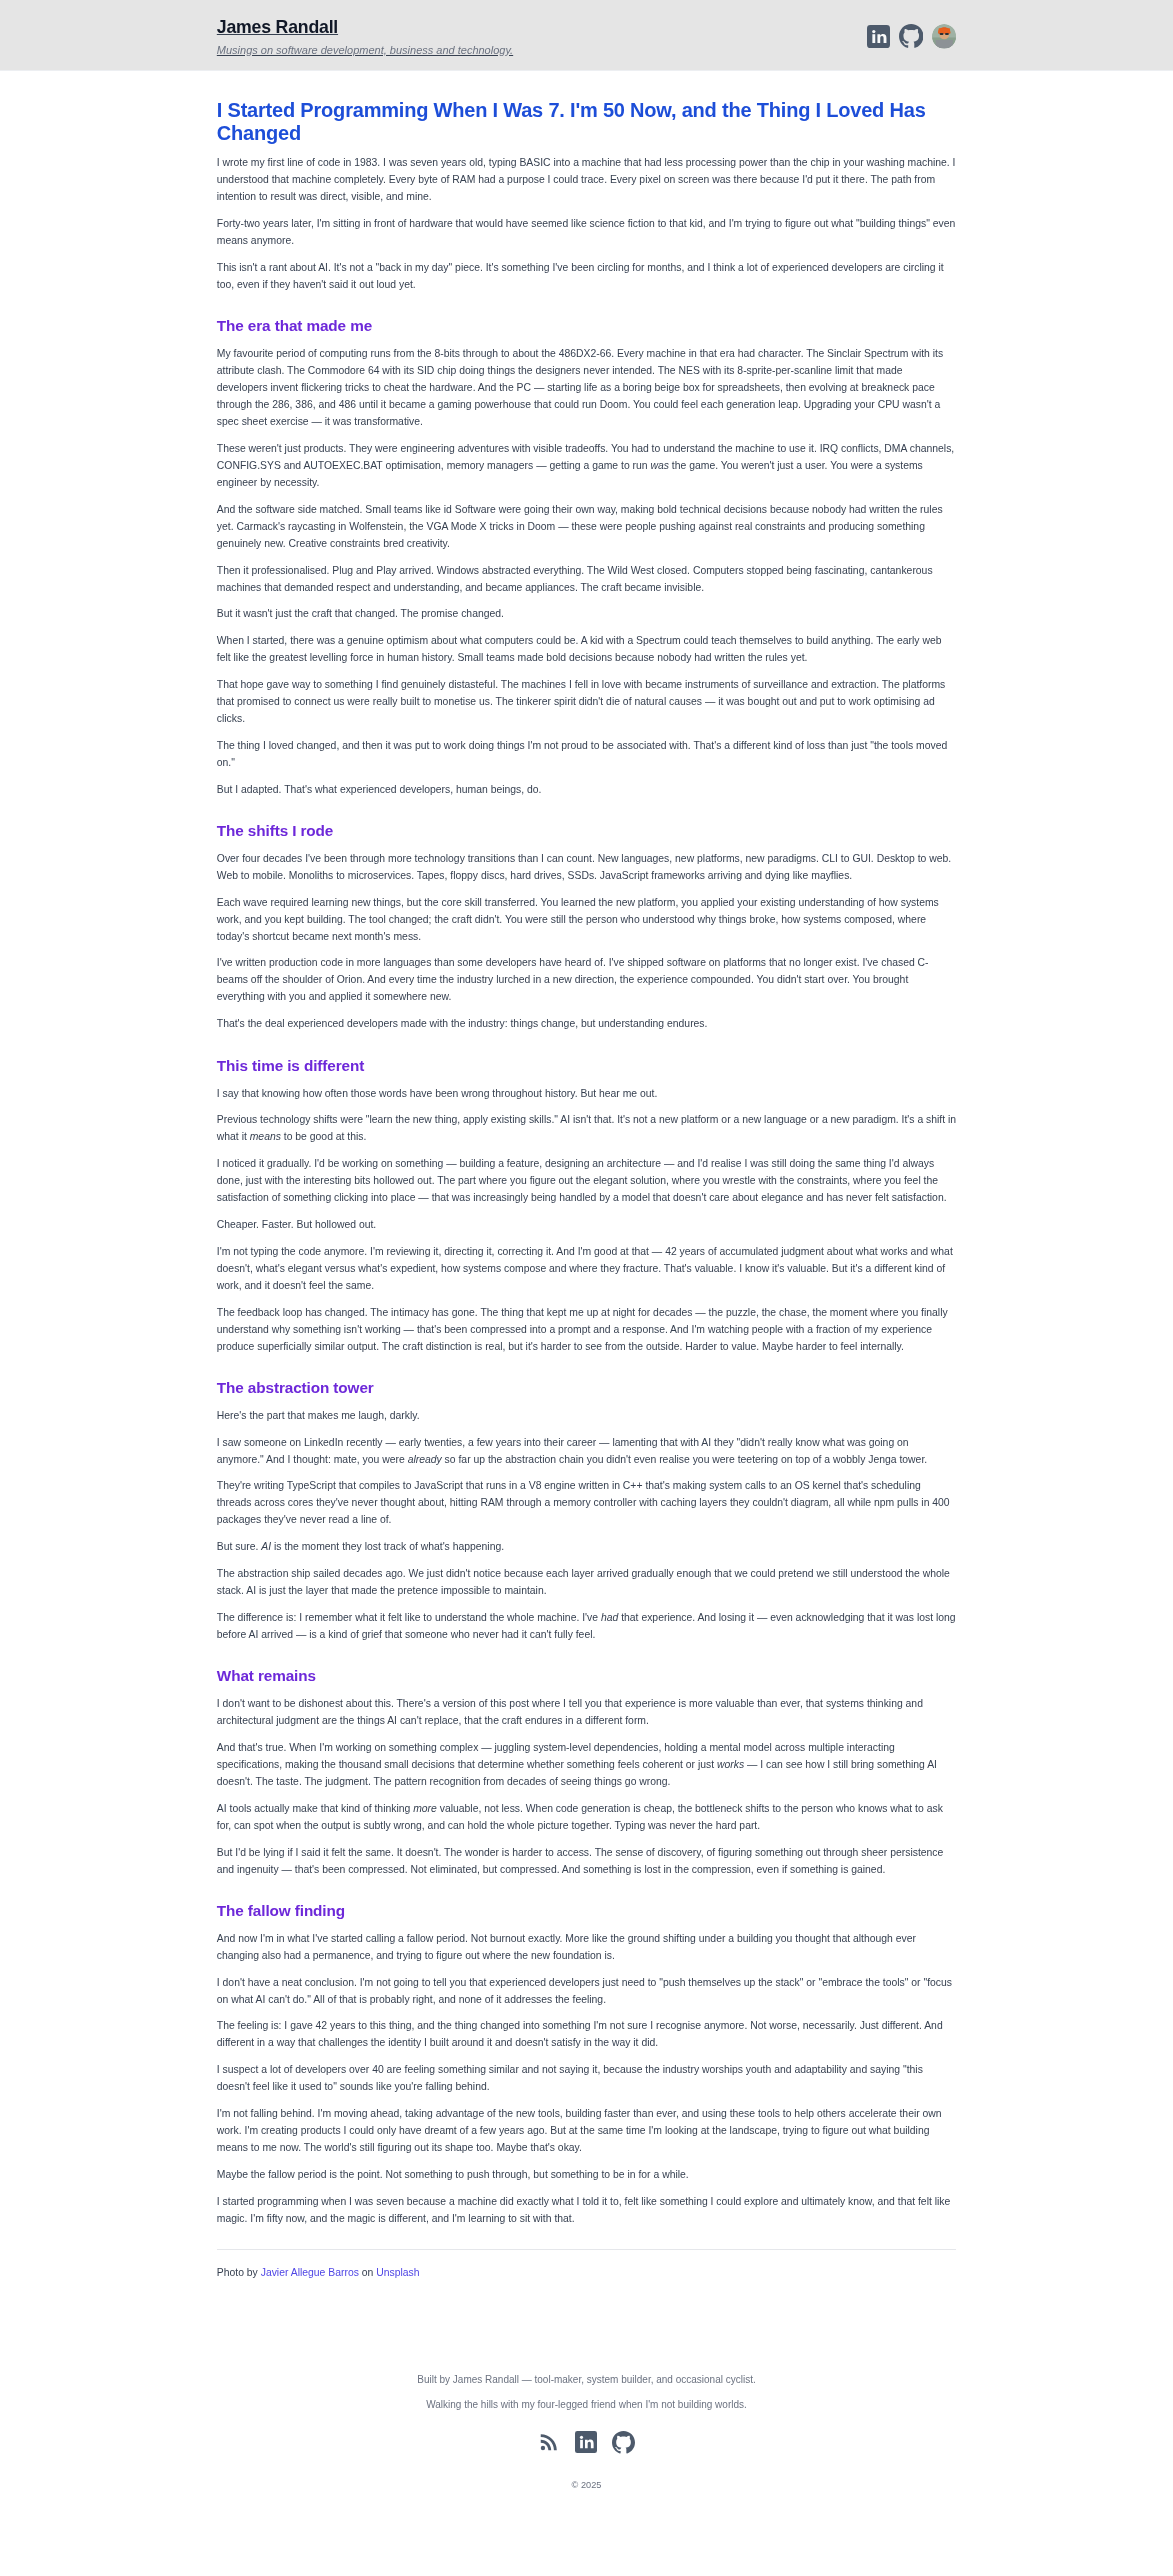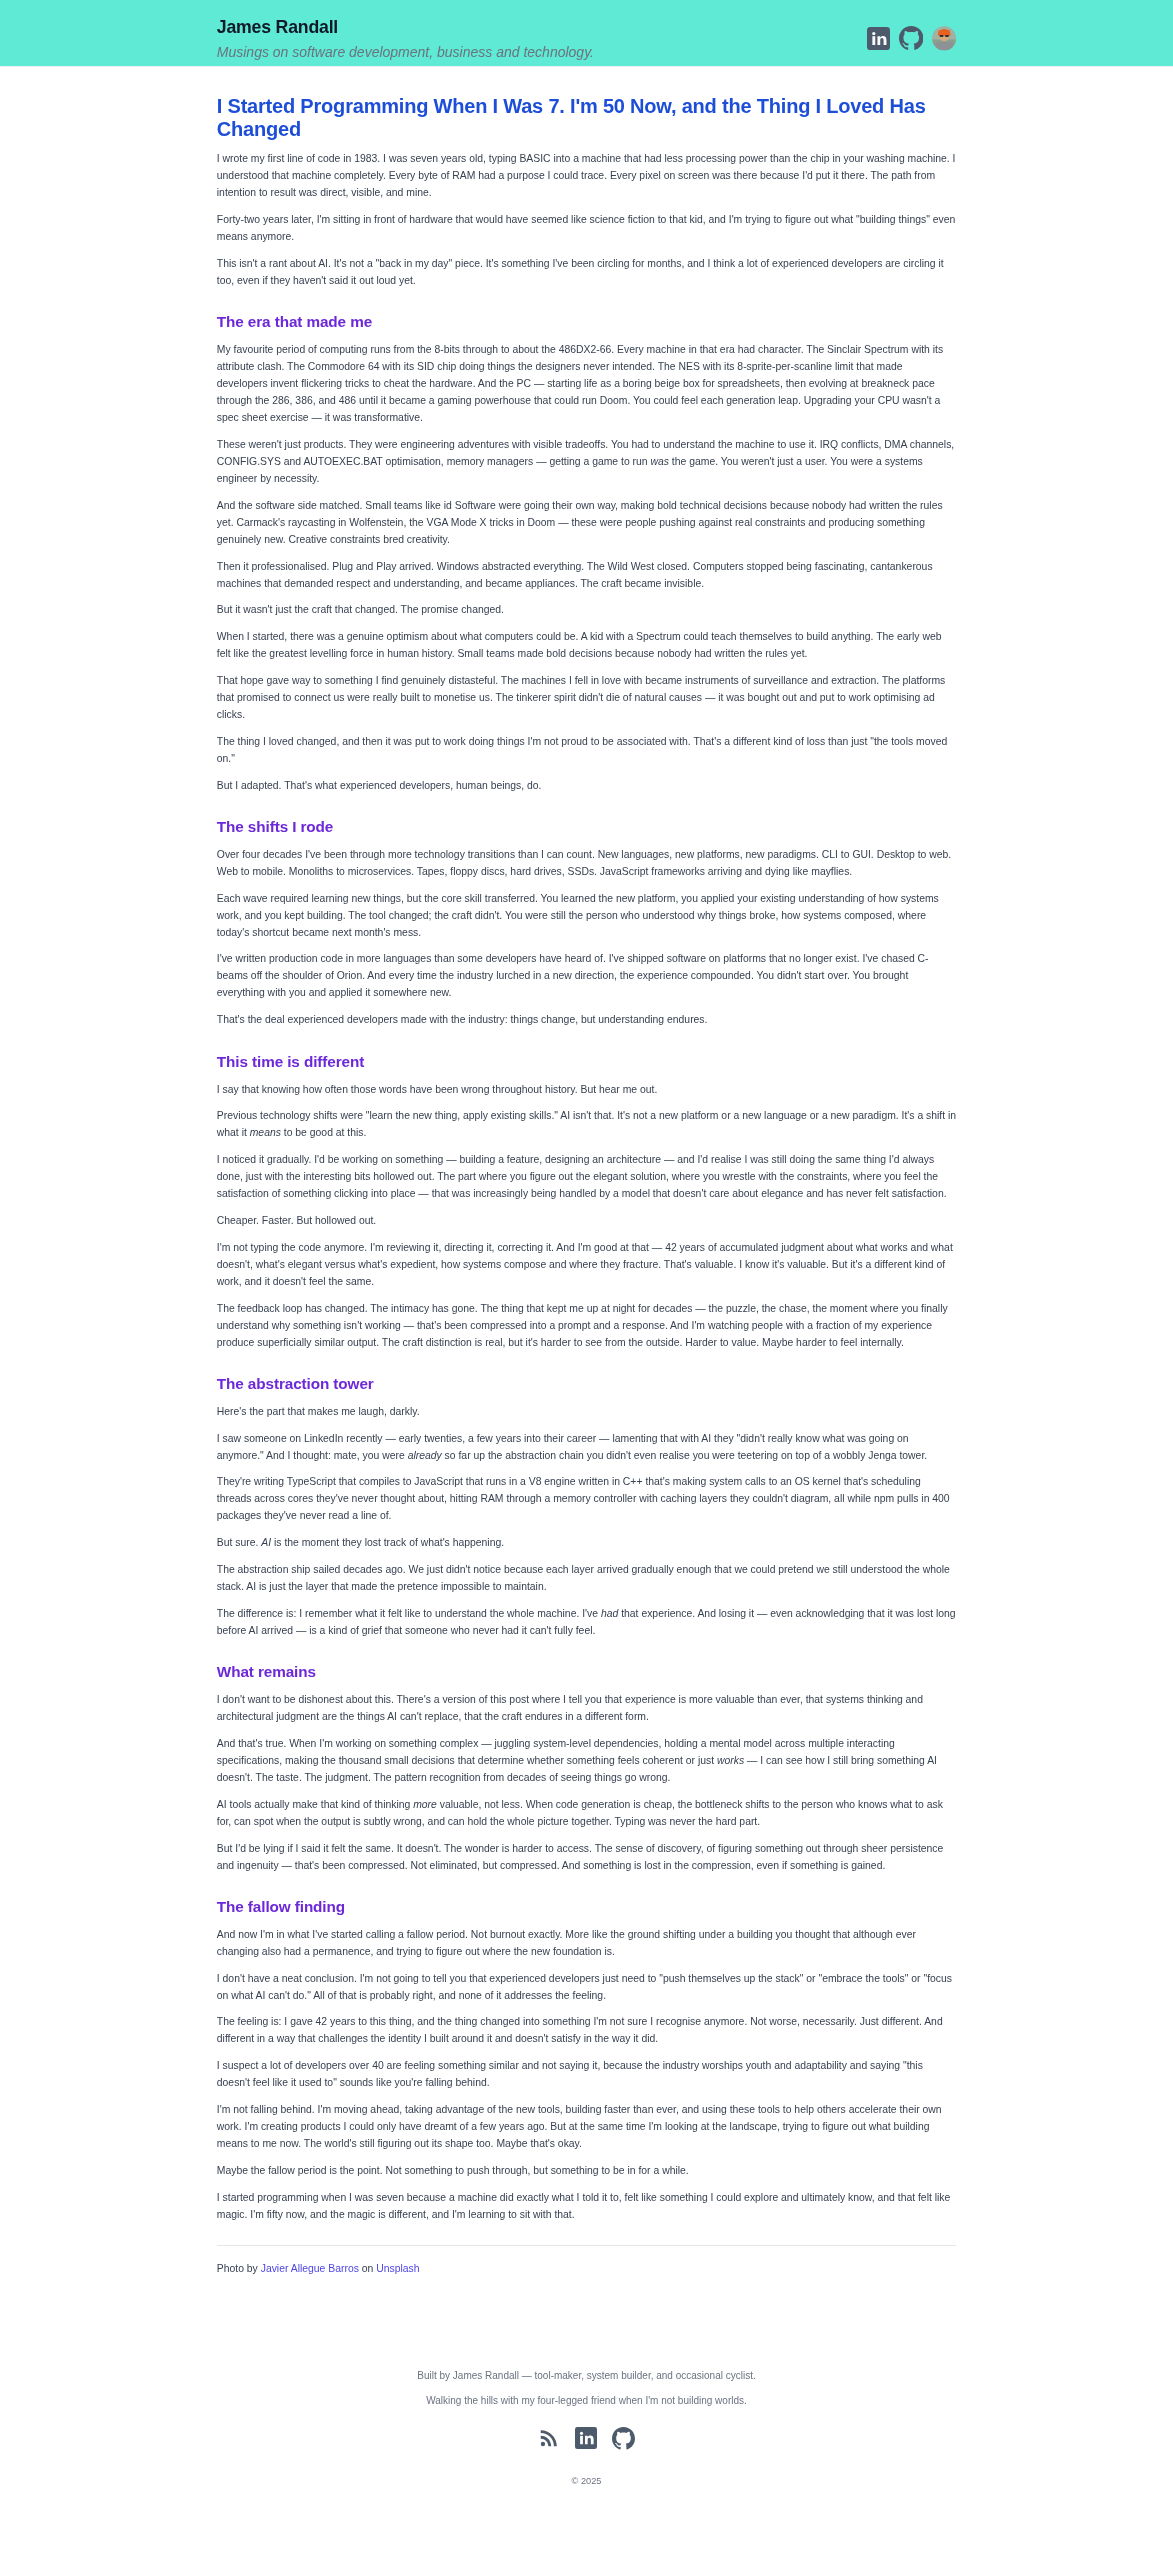--- a/index.html
+++ b/index.html
@@ -6,24 +6,24 @@
   html, body { margin: 0; padding: 0; }
   body {
     background: #ffffff;
     color: #374151;
     font-family: "Liberation Sans", sans-serif;
     min-height: 2576px;
   }
   .container { max-width: 759px; margin: 0 auto; padding: 0 9.8px; }
 
   
-  .site-header { background: #5eead4; border-bottom: 0.6px solid #edeff2; padding: 17px 0 6px; }
+  .site-header { background: #e5e5e5; border-bottom: 0.6px solid #edeff2; padding: 17px 0 14px; text-decoration: underline; }
   .header-inner { display: flex; justify-content: space-between; align-items: center; }
   .site-title { font-size: 17.7px; font-weight: bold; color: #111827; letter-spacing: -0.2px; text-decoration: none; display: block; }
-  .tagline { font-style: italic; color: #6b7280; font-size: 14px; margin-top: 5.5px; }
+  .tagline { font-style: italic; color: #6b7280; font-size: 11px; margin-top: 5.5px; }
   .header-icons { display: flex; align-items: center; gap: 8.6px; }
   .icon-link { display: inline-flex; color: #4d5a6b; text-decoration: none; }
   .avatar-link { display: inline-flex; border-radius: 50%; overflow: hidden; }
 
   
   .post-title { font-size: 20px; font-weight: bold; color: #1d4ed8; letter-spacing: -0.2px; margin: 28px 0 3.7px; }
   article p { font-size: 10.4px; line-height: 17px; margin: 9.8px 0; color: #374151; }
   article h2 { font-size: 15.3px; font-weight: bold; color: #6d28d9; margin: 24.5px 0 9.8px; letter-spacing: -0.1px; }
   article hr { border: none; border-top: 0.6px solid #e5e7eb; margin: 22px 0 14.7px; }
   article em { font-style: italic; }

